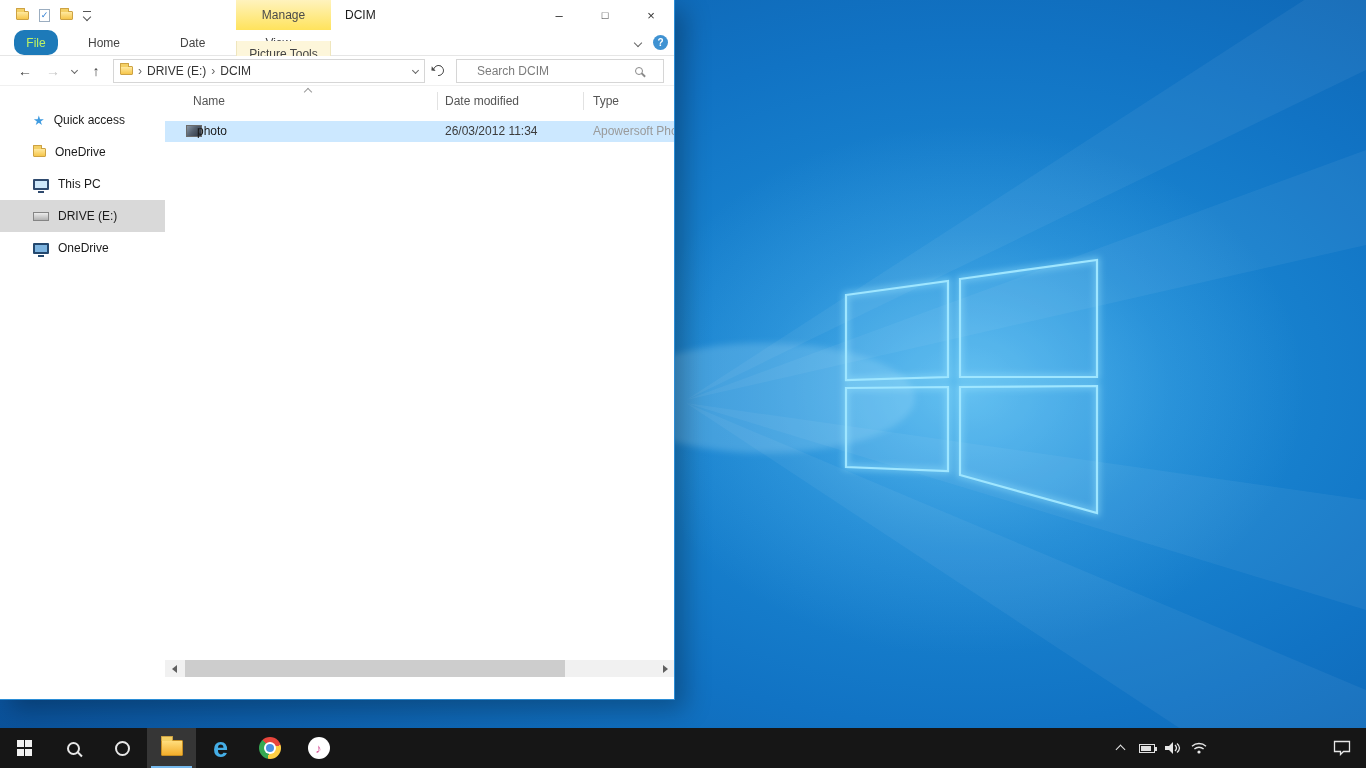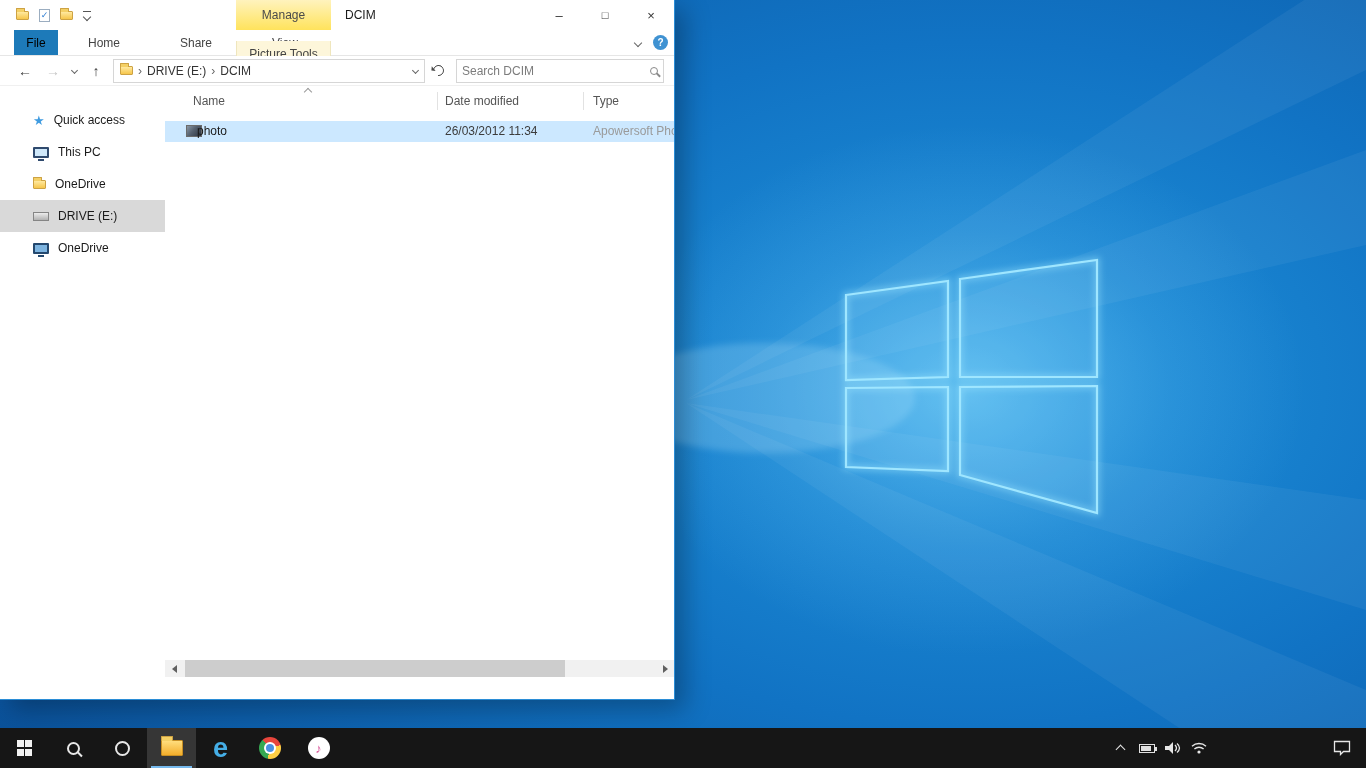--- a/index.html
+++ b/index.html
@@ -47,22 +47,22 @@
     display:flex; align-items:center; justify-content:center; font-size:9px; color:#2b7cd3; }
   .prop-icon::before { content:"\2713"; }
   .customize-icon { position:relative; width:9px; height:9px; }
   .customize-icon::before { content:""; position:absolute; top:0; left:0; width:8px; height:1.5px; background:#555; }
   .customize-icon::after { content:""; position:absolute; top:3px; left:1px; width:5px; height:5px;
     border-right:1.5px solid #555; border-bottom:1.5px solid #555; transform:rotate(45deg); }
 
   
   .ribbon-row { position:absolute; top:30px; left:0; right:0; height:26px;
     border-bottom:1px solid #e6e6e6; display:flex; align-items:stretch; background:#fff; }
-  .file-tab { margin-left:14px; width:44px; background:var(--file-tab-bg,#1d7ab9); color:#000000;
-    font-size:12px; display:flex; align-items:center; justify-content:center; }
+  .file-tab { margin-left:14px; width:44px; background:var(--file-tab-bg,#1d7ab9); color:#bef264;
+    font-size:12px; display:flex; align-items:center; justify-content:center;border-radius:10px; }
   .ribbon-tab { padding:0 30px; font-size:12px; color:#444; display:flex; align-items:center; }
   .picture-tools { position:absolute; left:236px; top:11px; width:95px; height:25px;
     background:#fdf6da; border-left:1px solid #efe6bd; border-right:1px solid #efe6bd;
     display:flex; align-items:center; justify-content:center; font-size:12px; color:#444; }
   .ribbon-right { position:absolute; right:6px; top:0; height:25px; display:flex; align-items:center; gap:12px; }
   .help-circle { width:15px; height:15px; border-radius:50%; background:#3f92d2; color:#fff;
     font-size:10px; font-weight:bold; display:flex; align-items:center; justify-content:center; }
 
   .chev-dn { display:inline-block; width:6px; height:6px; border-right:1.4px solid #666;
     border-bottom:1.4px solid #666; transform:rotate(45deg); }
@@ -76,21 +76,21 @@
   .arrow.disabled { color:#c6c6c6; }
   .address-box { margin-left:8px; width:312px; height:24px; border:1px solid #d6d6d6; background:#fff;
     display:flex; align-items:center; padding:0 6px; gap:5px; font-size:12px; color:#333; }
   .crumb-sep { color:#666; font-size:12px; }
   .address-spacer { flex:1; }
   .refresh-icon { position:relative; width:11px; height:11px; border:1.6px solid #4a4a4a;
     border-radius:50%; border-left-color:transparent; transform:rotate(-40deg); margin-left:8px; }
   .refresh-icon::after { content:""; position:absolute; left:-4px; top:-3px; width:0; height:0;
     border:3px solid transparent; border-right-color:#4a4a4a; }
   .search-box { margin-left:12px; width:208px; height:24px; border:1px solid #d6d6d6;
-    display:flex; align-items:center; padding:0 5px; }
+    display:flex; align-items:center; padding:0 20px; }
   .search-box input { border:none; outline:none; flex:1; font-size:12px; color:#444;
     font-family:inherit; background:transparent; }
   .search-box input::placeholder { color:#7c7c7c; }
   .mag { width:8px; height:8px; border:1.5px solid #8a8a8a; border-radius:50%; position:relative; }
   .mag::after { content:""; position:absolute; width:5px; height:1.5px; background:#8a8a8a;
     right:-4px; bottom:-2px; transform:rotate(45deg); }
 
   
   .main { position:absolute; top:86px; left:0; right:0; bottom:39px; background:#fff; }
 
@@ -242,21 +242,21 @@
     <div class="win-controls">
       <div class="win-btn">–</div>
       <div class="win-btn max">□</div>
       <div class="win-btn">×</div>
     </div>
   </div>
 
   <div class="ribbon-row">
     <div class="file-tab">File</div>
     <div class="ribbon-tab">Home</div>
-    <div class="ribbon-tab">Share</div>
+    <div class="ribbon-tab">Date</div>
     <div class="ribbon-tab">View</div>
     <div class="picture-tools">Picture Tools</div>
     <div class="ribbon-right">
       <span class="chev-dn"></span>
       <span class="help-circle">?</span>
     </div>
   </div>
 
   <div class="address-row">
     <div class="nav-btns">
@@ -282,26 +282,26 @@
   </div>
 
   <div class="main">
 
     <div class="sidebar">
       <div class="side-item">
         <span class="star-icon">★</span>
         <span>Quick access</span>
       </div>
       <div class="side-item">
+        <span class="folder xs"></span>
+        <span>OneDrive</span>
+      </div>
+      <div class="side-item">
         <span class="pc-icon"></span>
         <span>This PC</span>
-      </div>
-      <div class="side-item">
-        <span class="folder xs"></span>
-        <span>OneDrive</span>
       </div>
       <div class="side-item selected">
         <span class="drive-icon"></span>
         <span>DRIVE (E:)</span>
       </div>
       <div class="side-item">
         <span class="net-icon"></span>
         <span>OneDrive</span>
       </div>
     </div>

